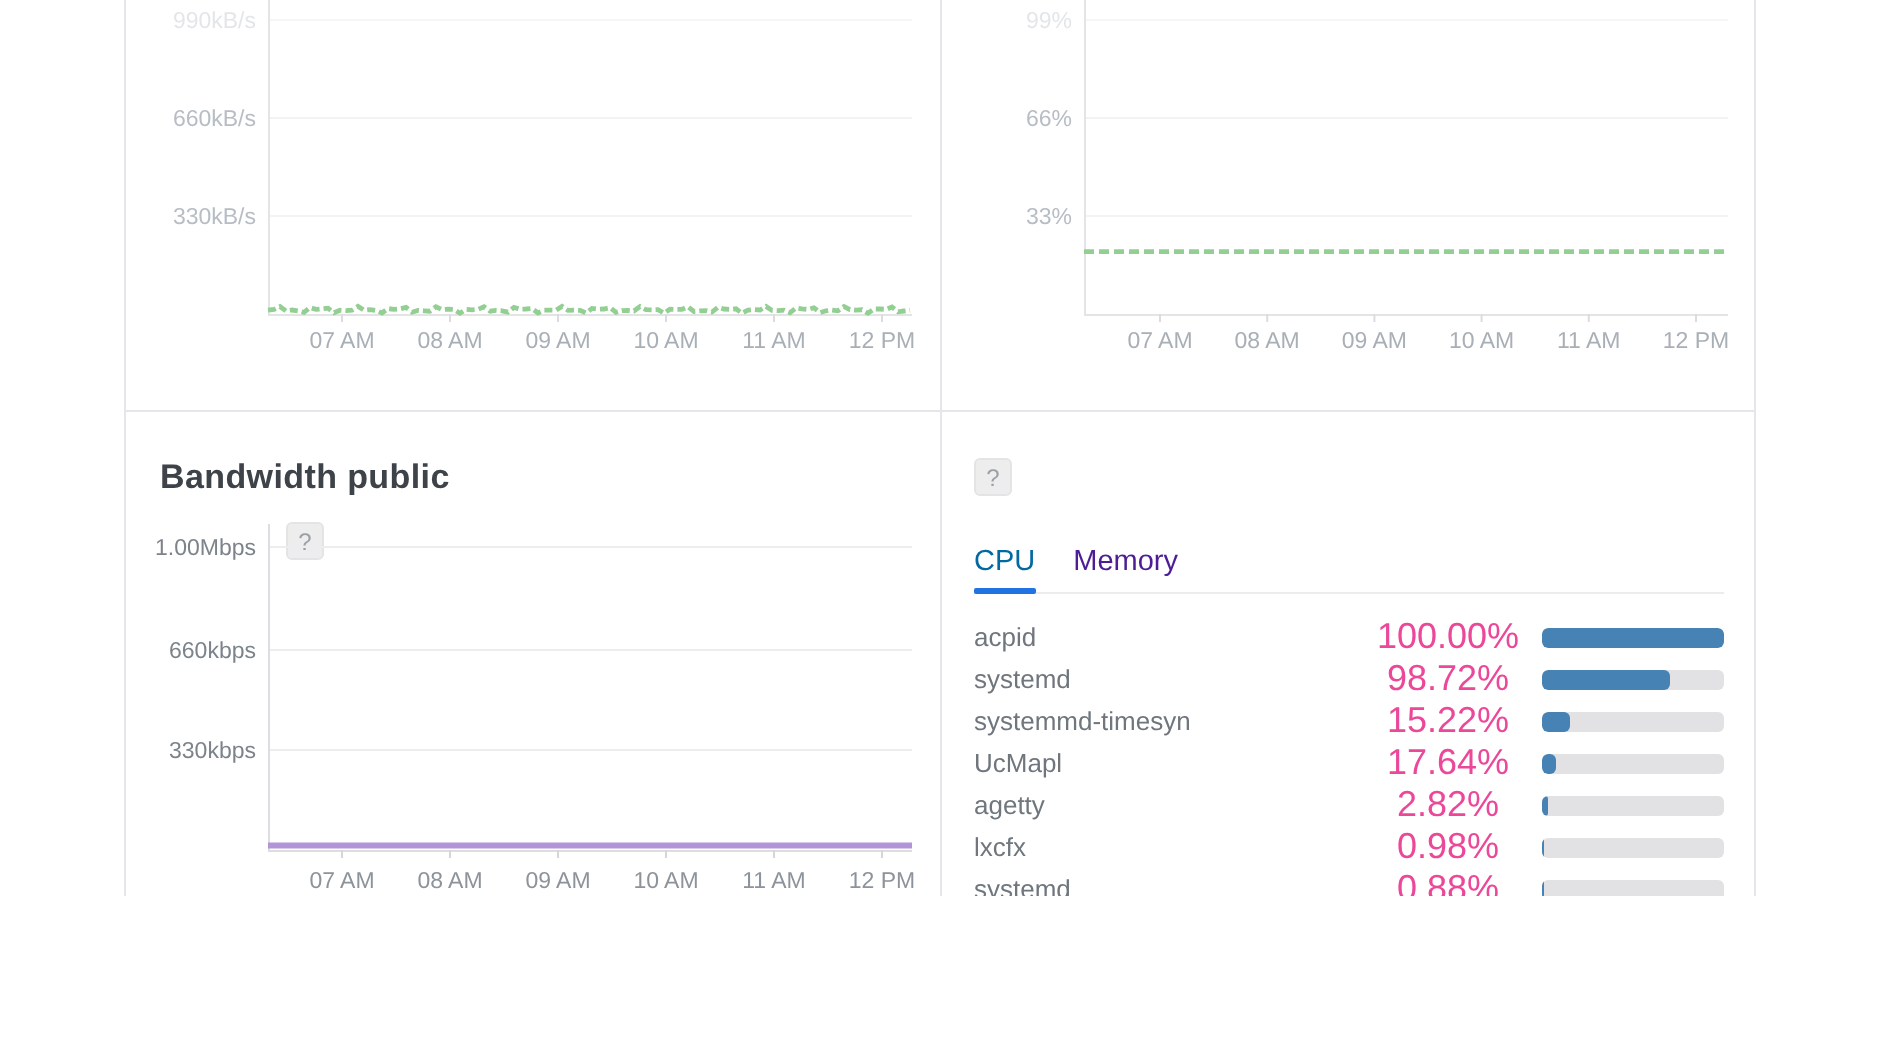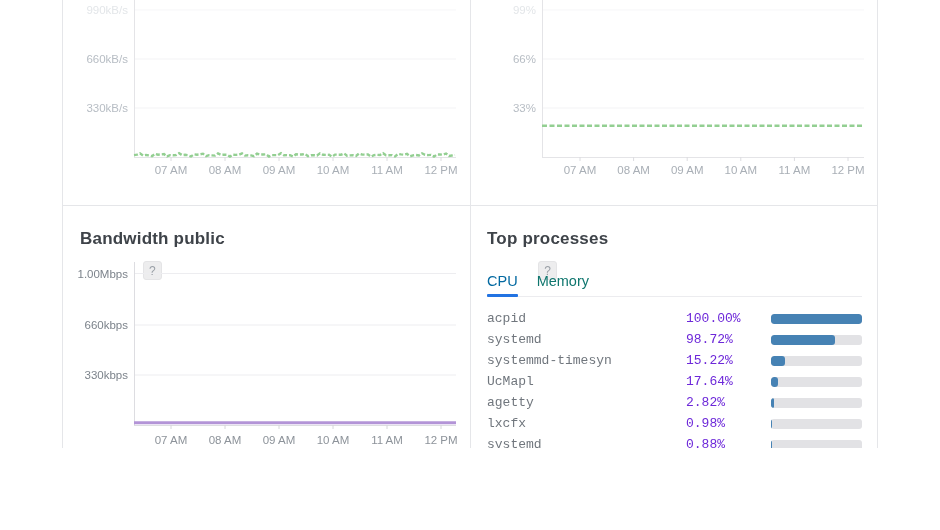--- a/index.html
+++ b/index.html
@@ -16,27 +16,27 @@
   svg.chart text{font-family:"Liberation Sans",sans-serif;}
   .panel-title{position:absolute;display:flex;align-items:center;gap:12px;flex-direction:column;}
   #title-bl{left:80px;top:229px;}
   #title-tp{left:487px;top:229px;}
   .panel-title .t{font-size:17px;font-weight:700;color:#3e4349;letter-spacing:.2px;}
   .help-badge{width:19px;height:19px;background:#ededee;border:1px solid #e4e4e6;border-radius:3px;
               color:#9aa0a7;font-size:12px;line-height:19px;text-align:center;box-sizing:border-box;
               cursor:default;}
   .tabs{position:absolute;left:487px;top:273px;display:flex;gap:19px;font-size:14.5px;}
   .tab-active{color:#0369a1;}
-  .tab-inactive{color:#0f766e;}
+  .tab-inactive{color:#4c1d95;}
   .tab-sep{position:absolute;left:487px;top:296px;width:375px;height:1px;background:#ececef;}
   .tab-underline{position:absolute;left:487px;top:294px;width:31px;height:3px;background:#2273e2;border-radius:1px;}
   .plist{position:absolute;left:487px;top:308px;width:375px;}
-  .prow{display:flex;align-items:center;height:21px;font-family:Liberation Mono, monospace;}
+  .prow{display:flex;align-items:center;height:21px;}
   .pname{flex:1;font-size:13px;color:#70767d;white-space:nowrap;}
-  .pval{width:76px;text-align:left;font-size:13px;color:#6d28d9;}
+  .pval{width:76px;text-align:center;font-size:18px;color:#ec4899;}
   .pbar{width:91px;height:10px;margin-left:9px;background:#e2e2e5;border-radius:3px;position:relative;overflow:hidden;}
   .pfill{display:block;height:100%;border-radius:3px;min-width:1px;}
 </style>
 </head>
 <body>
 
 <div class="stage">
   <div class="card"></div>
   <div class="vline"></div>
   <div class="hline"></div>
@@ -112,21 +112,20 @@
       <line x1="270" x2="270" y1="220" y2="224" stroke="#d6d6da" stroke-width="1"></line>
       <text x="270" y="239" text-anchor="middle" font-size="11.5" fill="#8d939a">10 AM</text>
       <line x1="324" x2="324" y1="220" y2="224" stroke="#d6d6da" stroke-width="1"></line>
       <text x="324" y="239" text-anchor="middle" font-size="11.5" fill="#8d939a">11 AM</text>
       <line x1="378" x2="378" y1="220" y2="224" stroke="#d6d6da" stroke-width="1"></line>
       <text x="378" y="239" text-anchor="middle" font-size="11.5" fill="#8d939a">12 PM</text>
       <line x1="71" x2="393" y1="217.7275" y2="217.7275" stroke="#b394d7" stroke-width="3"></line>
     </svg>
 
   <div class="panel-title" id="title-tp">
-    <span class="t">Top processes</span>
     <span class="help-badge">?</span>
   </div>
 
   <div class="tabs">
     <span class="tab-active">CPU</span>
     <span class="tab-inactive">Memory</span>
   </div>
   <div class="tab-sep"></div>
   <div class="tab-underline"></div>
 

